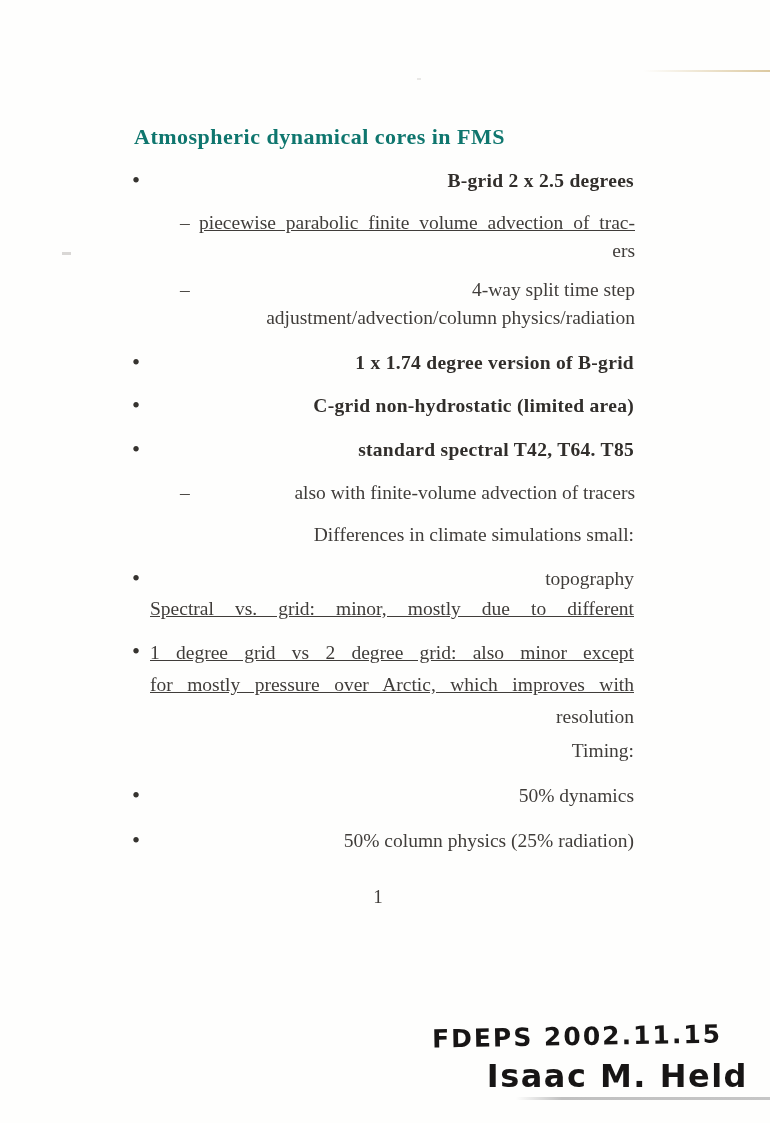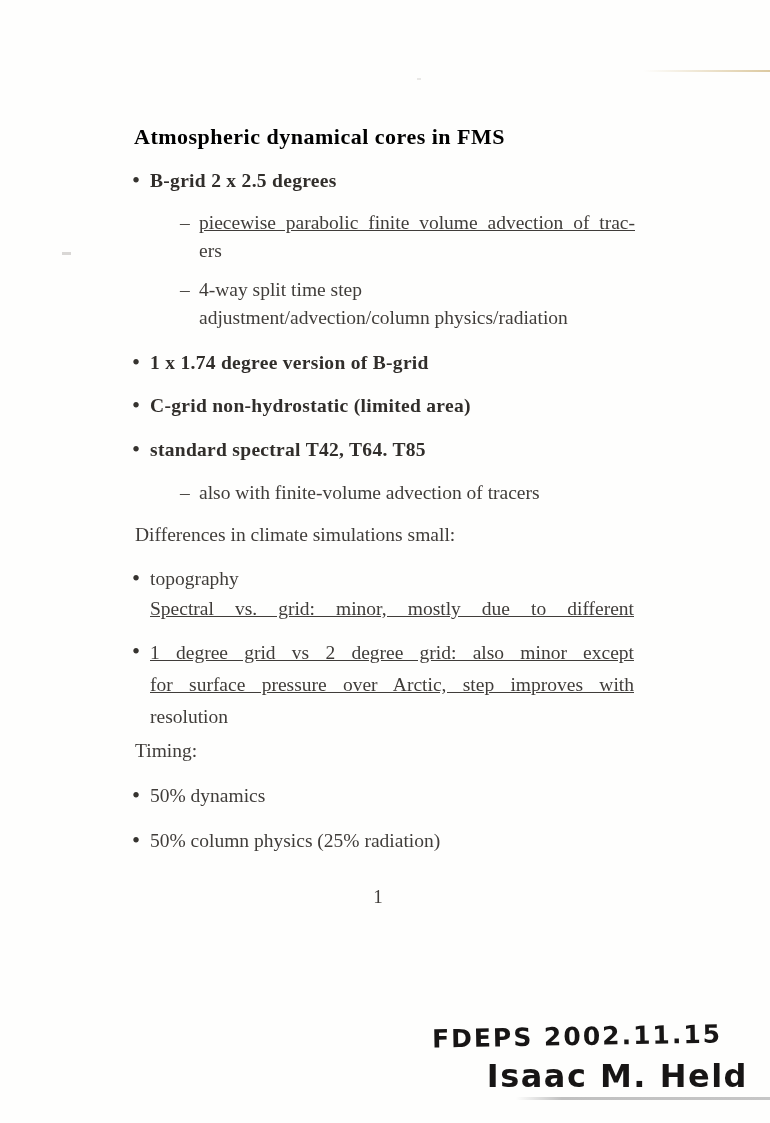--- a/index.html
+++ b/index.html
@@ -10,32 +10,32 @@
     overflow:hidden;
     font-family:"Liberation Serif","DejaVu Serif",serif;
     color:#403d3a;
   }
   .block { position:absolute; font-size:19.5px; line-height:30px; }
   .flexrow { display:flex; align-items:flex-start; }
   .marker { flex:none; }
   .bullet-marker { width:18px; font-size:23px; line-height:30px; color:#36332f; }
   .dash-marker { width:19px; font-size:19.5px; line-height:28px; color:#45423e; }
   .lines { flex:1; min-width:0; }
-  .line { display:block; overflow:hidden; }
+  .line { display:block; overflow:hidden;text-align:right; }
   .lh28 { line-height:28px; }
   .lh30 { line-height:30px; }
   .lh32 { line-height:32px; }
   .lh28 .line { height:28px; }
   .lh30 .line { height:30px; }
   .lh32 .line { height:32px; }
   .just { text-align:justify;text-decoration:underline; }
   .just::after { content:""; display:inline-block; width:100%; height:0; }
   .bold { font-weight:bold; color:#312e2b; letter-spacing:0.3px; }
   #title { left:134px; top:124px; font-size:22px; line-height:26px;
-           font-weight:bold; color:#000000; letter-spacing:0.5px; }
+           font-weight:bold; color:#0f766e; letter-spacing:0.5px; }
   .b-item  { left:132px; width:502px; }
   .s-item  { left:180px; width:455px; }
   .p-item  { left:135px; width:499px; }
   #pagenum { left:135px; top:882px; width:486px; text-align:center; font-size:19px; }
   .handwriting {
     position:absolute;
     font-family:"DejaVu Sans",sans-serif;
     font-weight:bold; color:#171515; white-space:nowrap;
   }
   #hw-date   { top:1022px; right:48px; font-size:25px; letter-spacing:2px;
@@ -120,21 +120,21 @@
     <div class="lines">
       <span class="line">topography</span>
       <span class="line just">Spectral vs. grid: minor, mostly due to different</span>
     </div>
   </div>
 
   <div class="block b-item flexrow lh32" style="top:637px">
     <span class="marker bullet-marker">•</span>
     <div class="lines">
       <span class="line just">1 degree grid vs 2 degree grid: also minor except</span>
-      <span class="line just">for surface pressure over Arctic, step improves with</span>
+      <span class="line just">for mostly pressure over Arctic, which improves with</span>
       <span class="line">resolution</span>
     </div>
   </div>
 
   <div class="block p-item lh30" style="top:736px">
     <span class="line">Timing:</span>
   </div>
 
   <div class="block b-item flexrow lh30" style="top:781px">
     <span class="marker bullet-marker">•</span>

